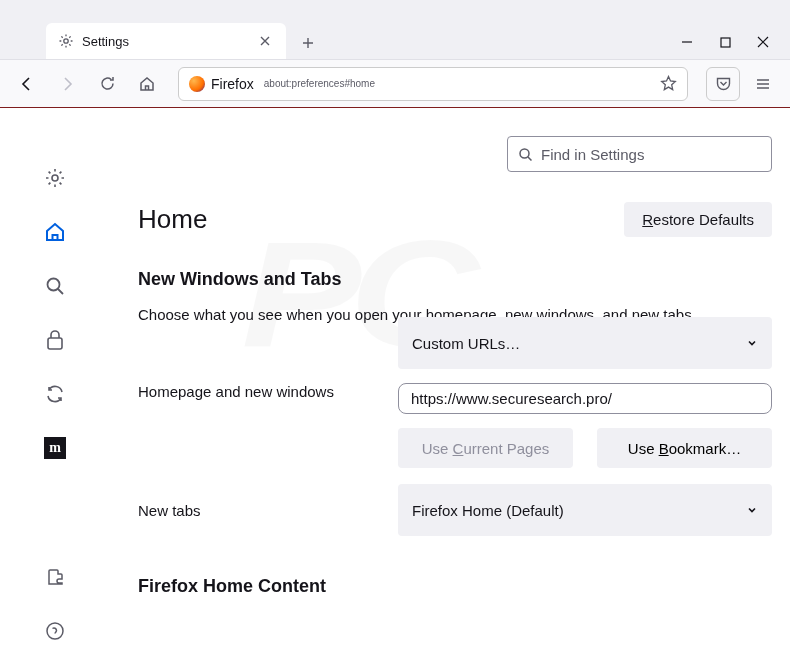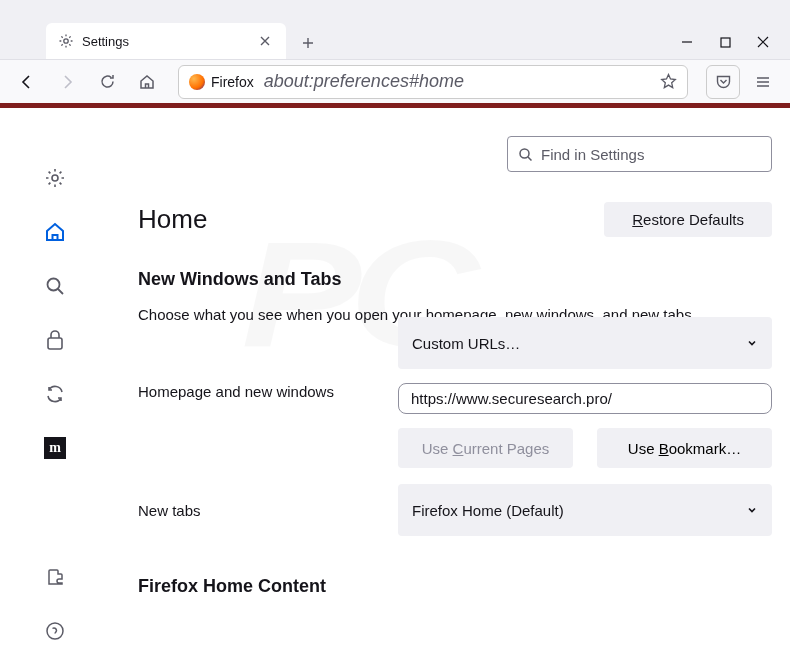--- a/index.html
+++ b/index.html
@@ -7,44 +7,44 @@
     
     .titlebar { height: 60px; display: flex; align-items: flex-end; background: #f0f0f4; border-bottom: 1px solid #e0e0e6; }
     .tab { display: flex; align-items: center; height: 36px; background: #fff; border-radius: 6px 6px 0 0; padding: 0 12px; margin-left: 46px; min-width: 240px; gap: 8px; }
     .tab-icon { width: 16px; height: 16px; display: flex; align-items: center; justify-content: center; }
     .tab-title { font-size: 13px; flex: 1; color: #15141a; }
     .tab-close { width: 18px; height: 18px; display: flex; align-items: center; justify-content: center; cursor: pointer; color: #5b5b66; }
     .newtab-btn { width: 32px; height: 32px; display: flex; align-items: center; justify-content: center; margin-left: 6px; cursor: pointer; color: #5b5b66; }
     .window-controls { margin-left: auto; display: flex; gap: 24px; padding-right: 20px; padding-bottom: 10px; }
     .win-ctrl { width: 14px; height: 14px; display: flex; align-items: center; justify-content: center; cursor: pointer; color: #15141a; }
     
-    .toolbar { height: 48px; display: flex; align-items: center; padding: 0 10px; gap: 6px; background: #f9f9fb; border-bottom: 5px solid #7f1d1d; }
+    .toolbar { height: 48px; display: flex; align-items: center; padding: 0 10px; gap: 6px; background: #f9f9fb; border-bottom: 1px solid #7f1d1d; }
     .nav-btn { width: 34px; height: 34px; display: flex; align-items: center; justify-content: center; border-radius: 4px; cursor: pointer; color: #5b5b66; }
     .nav-btn.disabled { color: #bfbfc9; }
     .urlbar { flex: 1; height: 34px; background: #fff; border: 1px solid #ccc; border-radius: 6px; display: flex; align-items: center; padding: 0 10px; gap: 10px; margin: 0 8px; }
     .urlbar-identity { display: flex; align-items: center; gap: 6px; font-size: 14px; color: #15141a; }
     .ff-logo { width: 16px; height: 16px; border-radius: 50%; background: radial-gradient(circle at 30% 30%, #ffb74d, #ff6f00 60%, #4a148c); }
-    .url-text { font-size: 18px; color: #5b5b66; flex: 1; font-style: italic; }
+    .url-text { font-size: 10px; color: #5b5b66; flex: 1; }
     .urlbar-actions { display: flex; align-items: center; gap: 14px; }
     .pocket-btn { width: 34px; height: 34px; border: 1px solid #ccc; border-radius: 6px; display: flex; align-items: center; justify-content: center; cursor: pointer; margin-left: 4px;}
     
     .content { display: flex; height: calc(100% - 92px); position: relative; }
     
     .sidebar { width: 110px; padding-top: 56px; display: flex; flex-direction: column; align-items: center; gap: 26px; }
     .sidebar-item { width: 28px; height: 28px; display: flex; align-items: center; justify-content: center; cursor: pointer; color: #5b5b66; border-radius: 4px; }
     .sidebar-item.active { color: #0060df; }
     .m-icon { width: 22px; height: 22px; background: #15141a; color: #fff; font-weight: bold; font-size: 14px; display: flex; align-items: center; justify-content: center; font-family: serif; }
     
     .main { flex: 1; padding: 28px 18px 0 28px; overflow: hidden; position: relative; }
     .search-row { display: flex; justify-content: flex-end; margin-bottom: 30px; }
     .settings-search { width: 265px; height: 36px; border: 1px solid #8f8f9d; border-radius: 4px; padding: 0 10px; display: flex; align-items: center; gap: 8px; color: #5b5b66; font-size: 15px; }
     
     .page-header { display: flex; justify-content: space-between; align-items: center; margin-bottom: 32px; }
     .page-title { font-size: 26px; font-weight: 500; color: #15141a; }
-    .restore-btn { padding: 9px 28px; background: #f0f0f4; border: none; border-radius: 4px; font-size: 15px; cursor: pointer; color: #15141a; }
+    .restore-btn { padding: 9px 18px; background: #f0f0f4; border: none; border-radius: 4px; font-size: 15px; cursor: pointer; color: #15141a; }
     
     .section-title { font-size: 18px; font-weight: 600; color: #15141a; margin-bottom: 14px; }
     .section-desc { font-size: 15px; color: #15141a; margin-bottom: 40px; line-height: 1.4; }
     
     .form-row { display: flex; align-items: center; margin-bottom: 14px; }
     .form-label { width: 260px; font-size: 15px; color: #15141a; }
     .form-control { flex: 1; max-width: 380px; }
     
     .dropdown { width: 100%; height: 52px; background: #f0f0f4; border: none; border-radius: 4px; padding: 0 14px; display: flex; align-items: center; justify-content: space-between; font-size: 15px; cursor: pointer; color: #15141a; }
     .text-input { width: 100%; height: 31px; border: 1px solid #8f8f9d; border-radius: 8px; padding: 0 12px; font-size: 15px; color: #15141a; }

